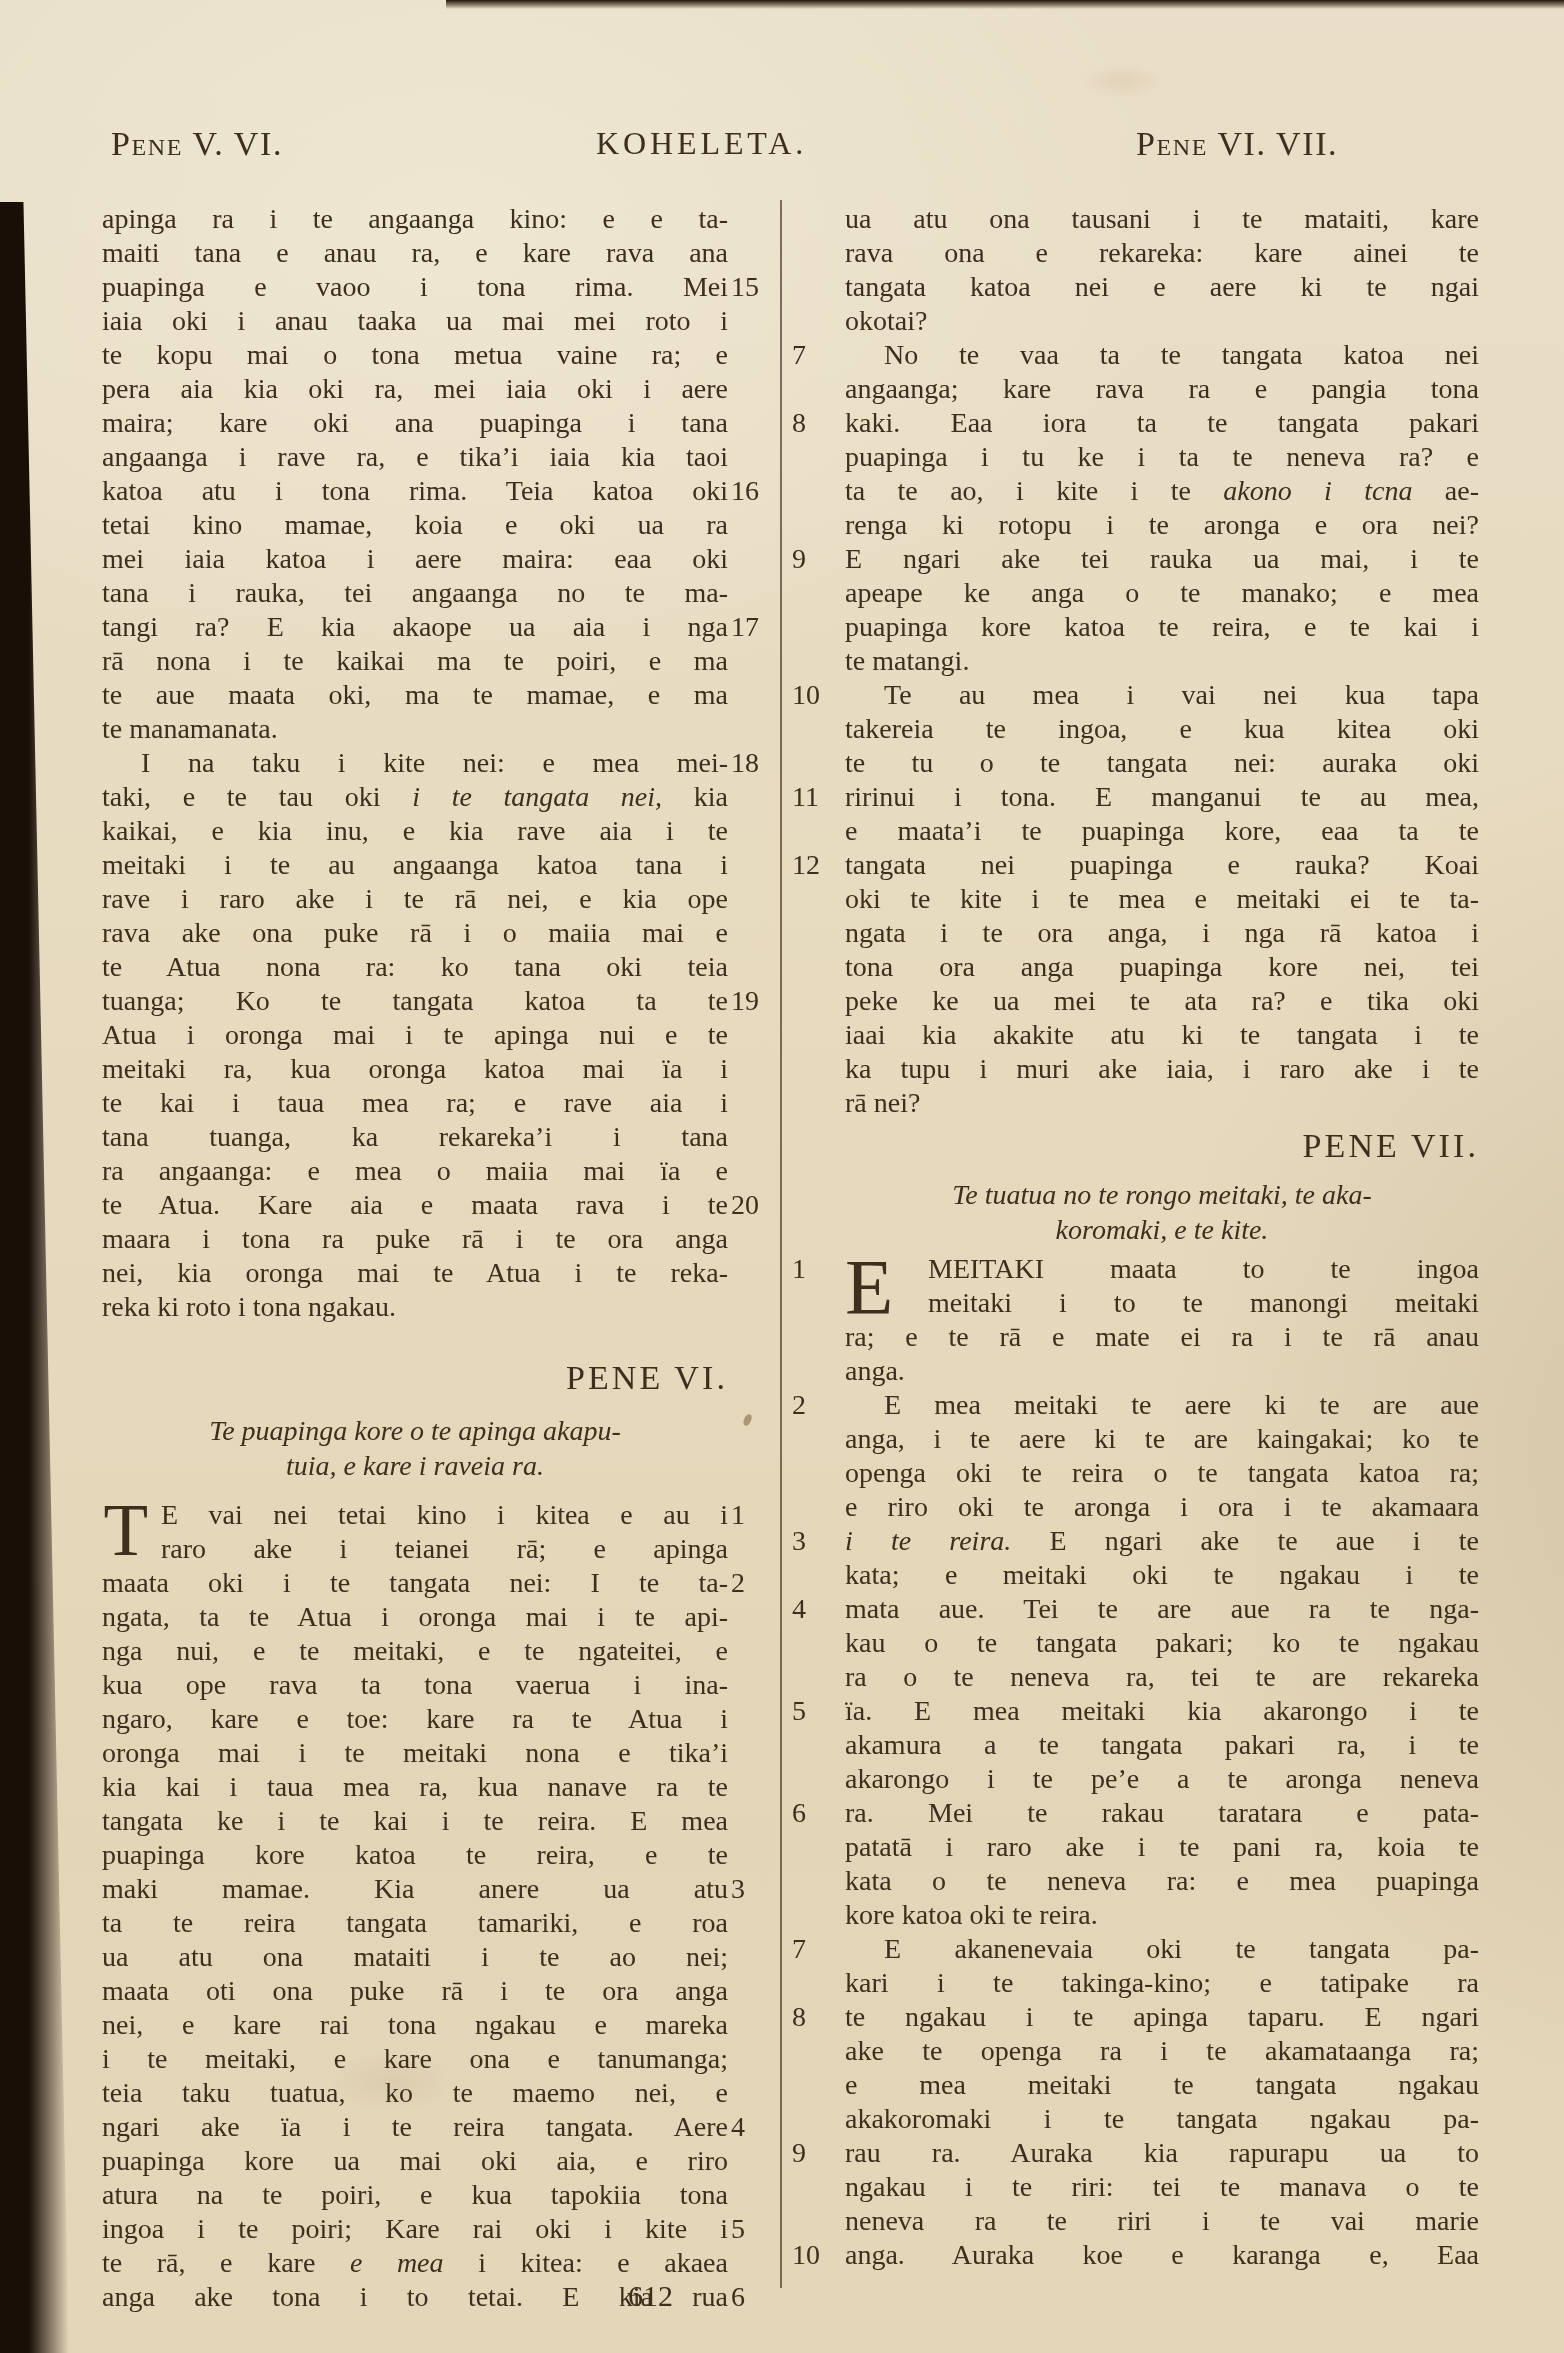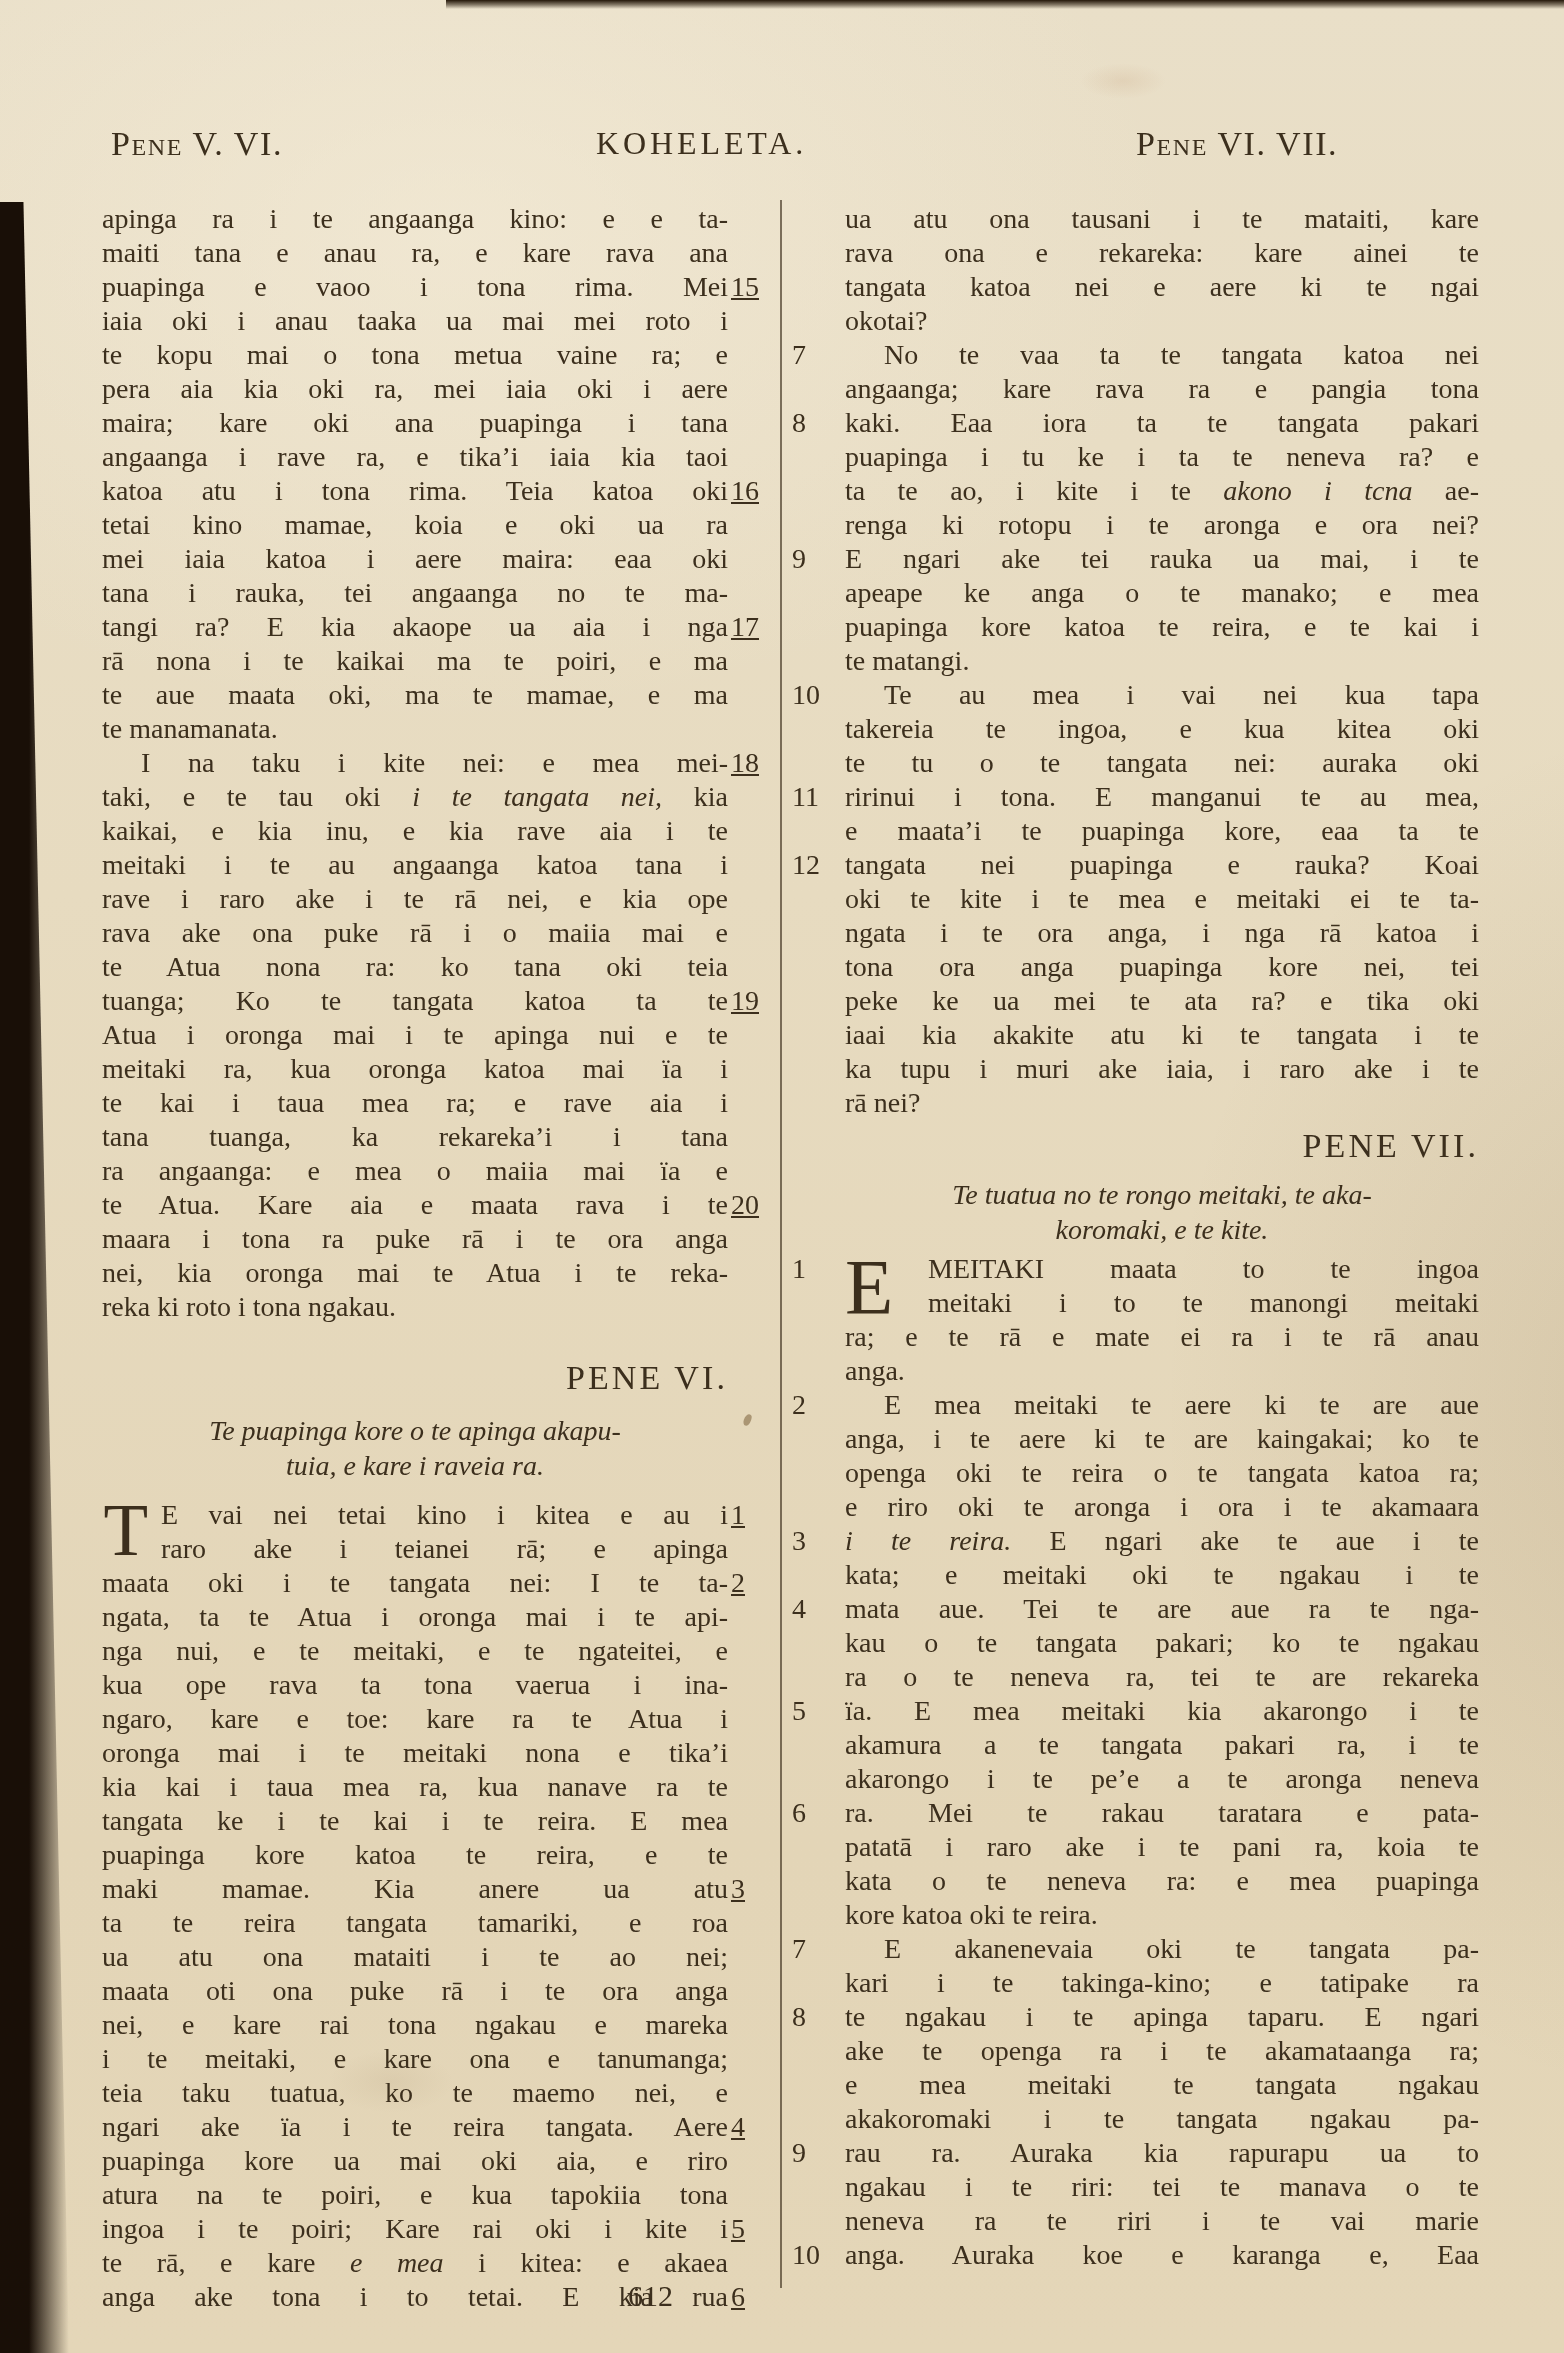--- a/index.html
+++ b/index.html
@@ -42,21 +42,21 @@
   #col-left{left:102px;width:626px;}
   #col-right{left:845px;width:634px;}
 
   .line{position:relative;height:34px;line-height:34px;text-align:justify;text-align-last:justify;}
   .line.end{text-align-last:left;}
   .line.ind{padding-left:39px;}
   .col-left .line.pd{padding-left:59px;}
   .col-right .line.pd{padding-left:83px;}
 
   .vnum{position:absolute;top:0;width:50px;text-align:left;}
-  .col-left .vnum{right:-53px;text-decoration:underline;}
+  .col-left .vnum{right:-53px;}
   .col-right .vnum{left:-53px;}
 
   .dropcap{position:absolute;left:1.6px;top:-1.6px;font-size:73px;line-height:70px;}
   .col-right .dropcap{left:0;font-size:79px;line-height:72px;}
 
   .chap{text-align:right;font-size:34px;letter-spacing:3.1px;height:39px;line-height:39px;}
   .col-left .chap{margin-top:34px;}
   .col-right .chap{margin-top:6.3px;}
 
   .summary{font-style:italic;}

